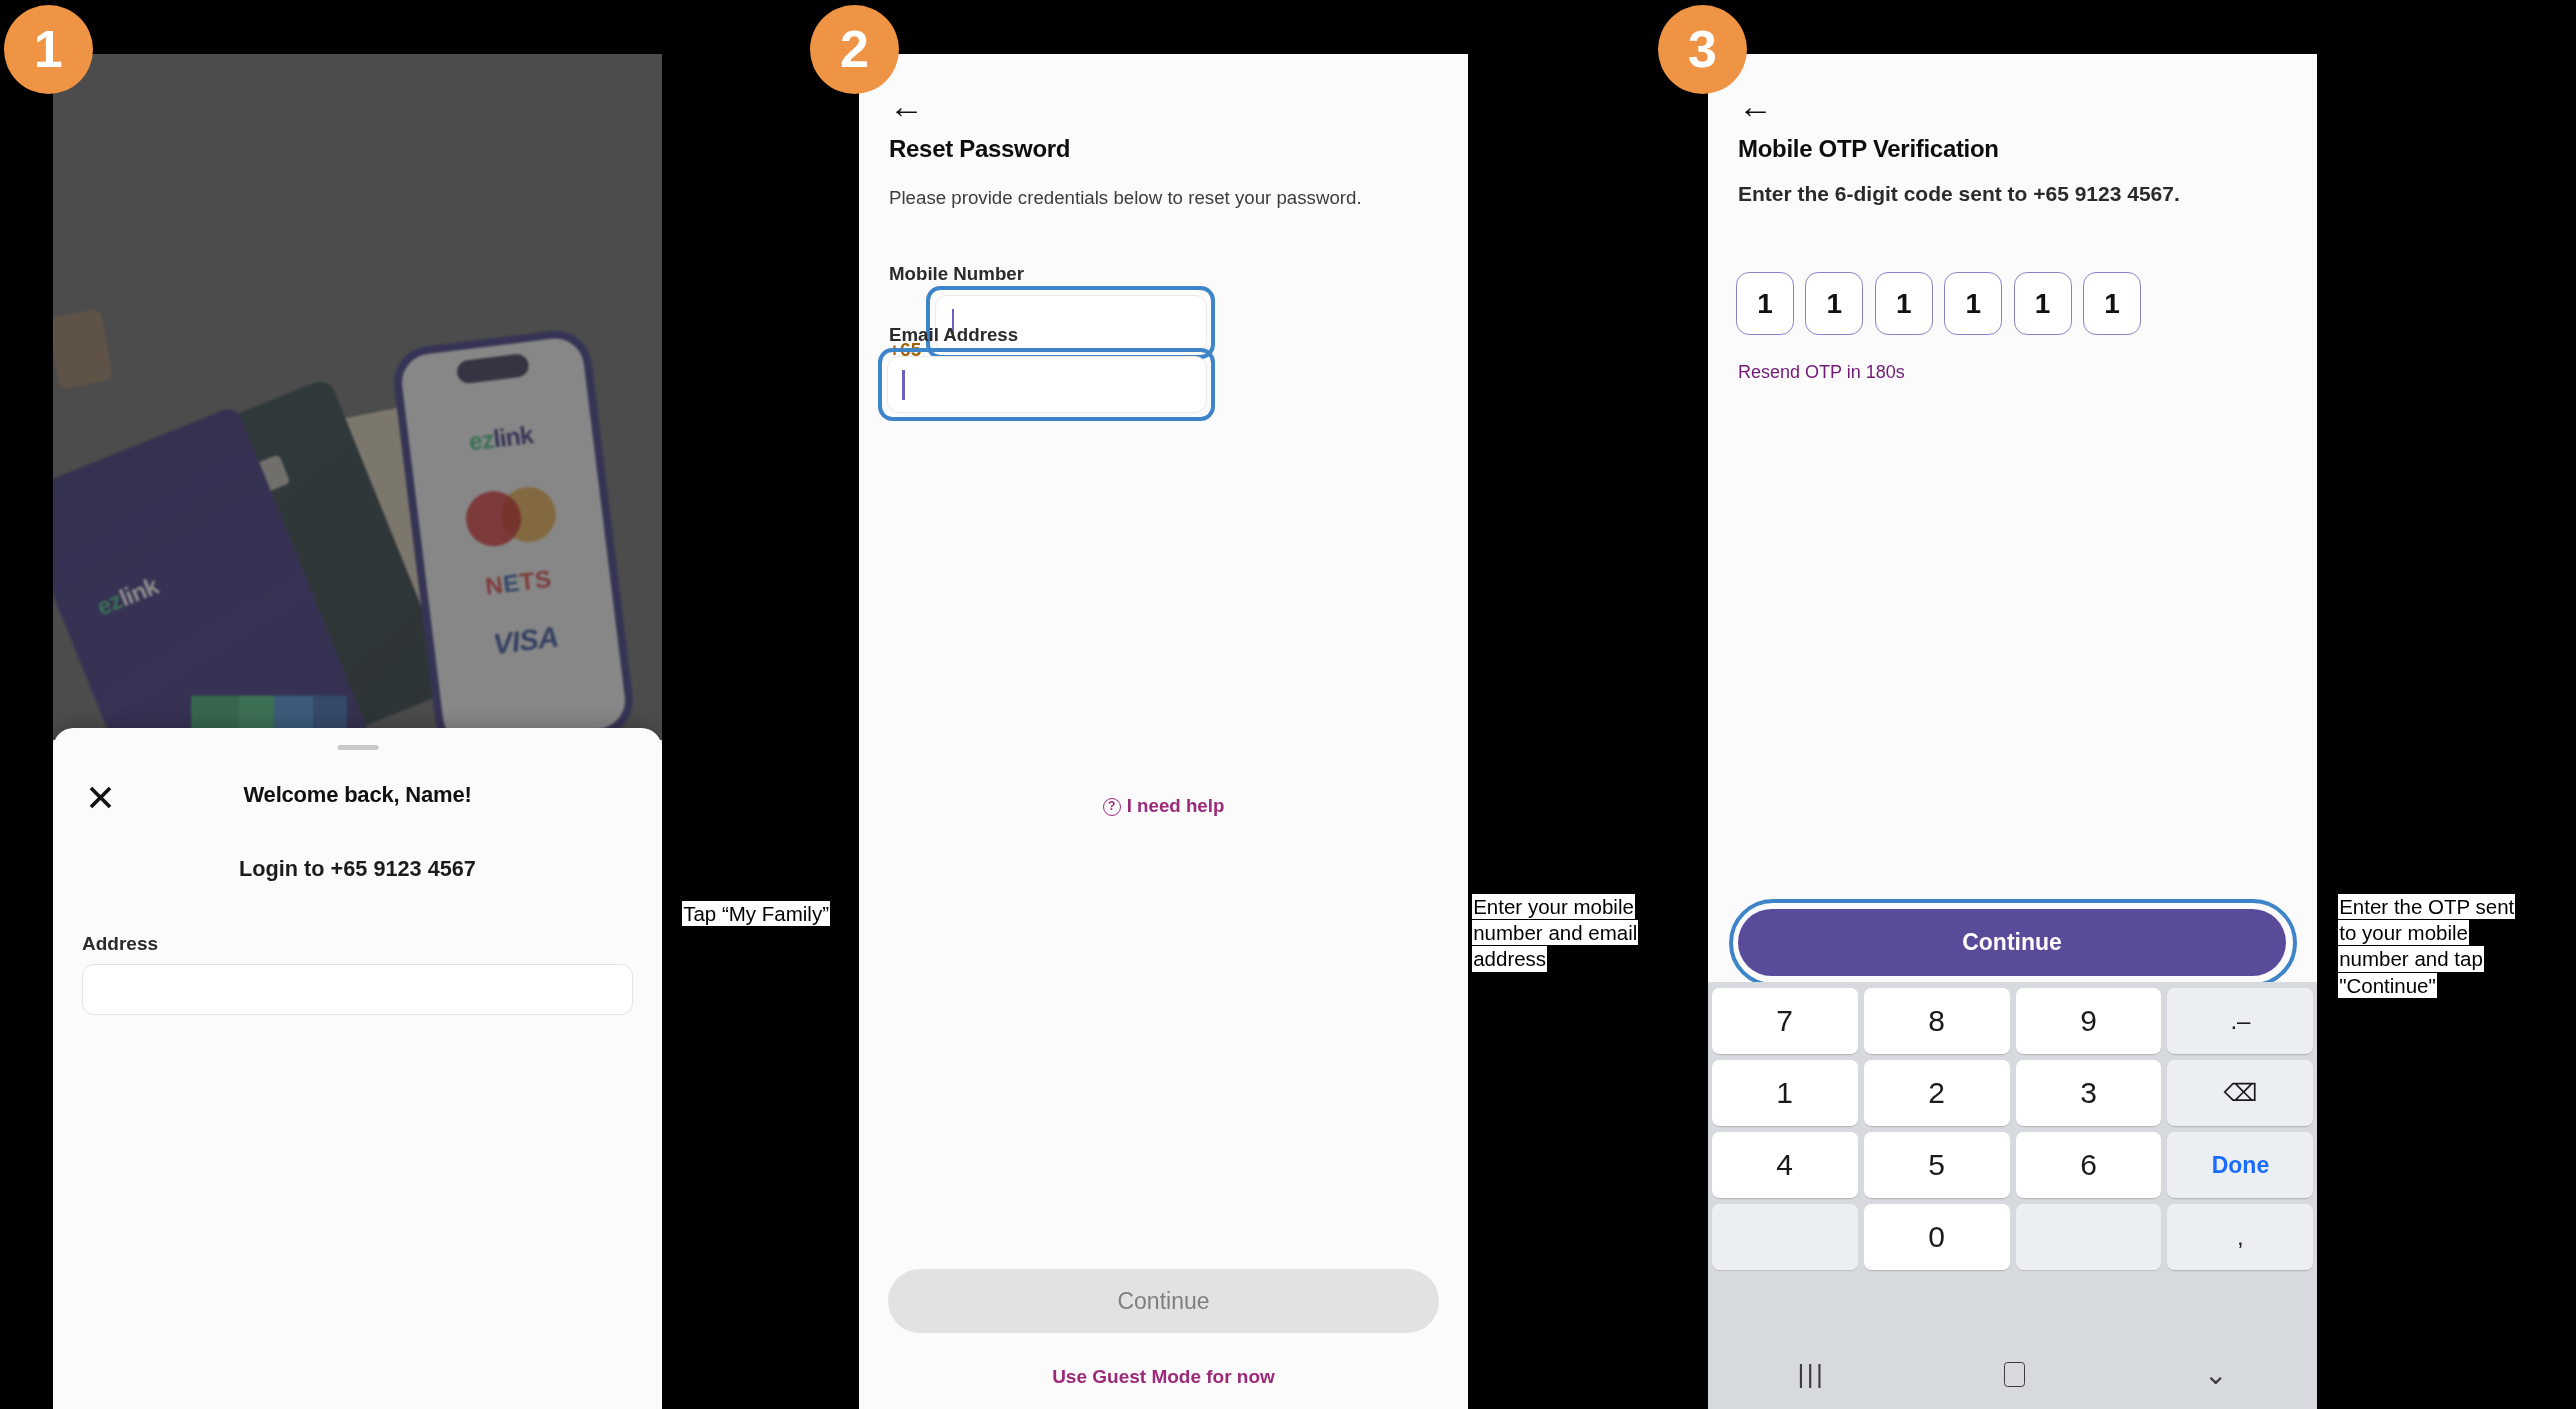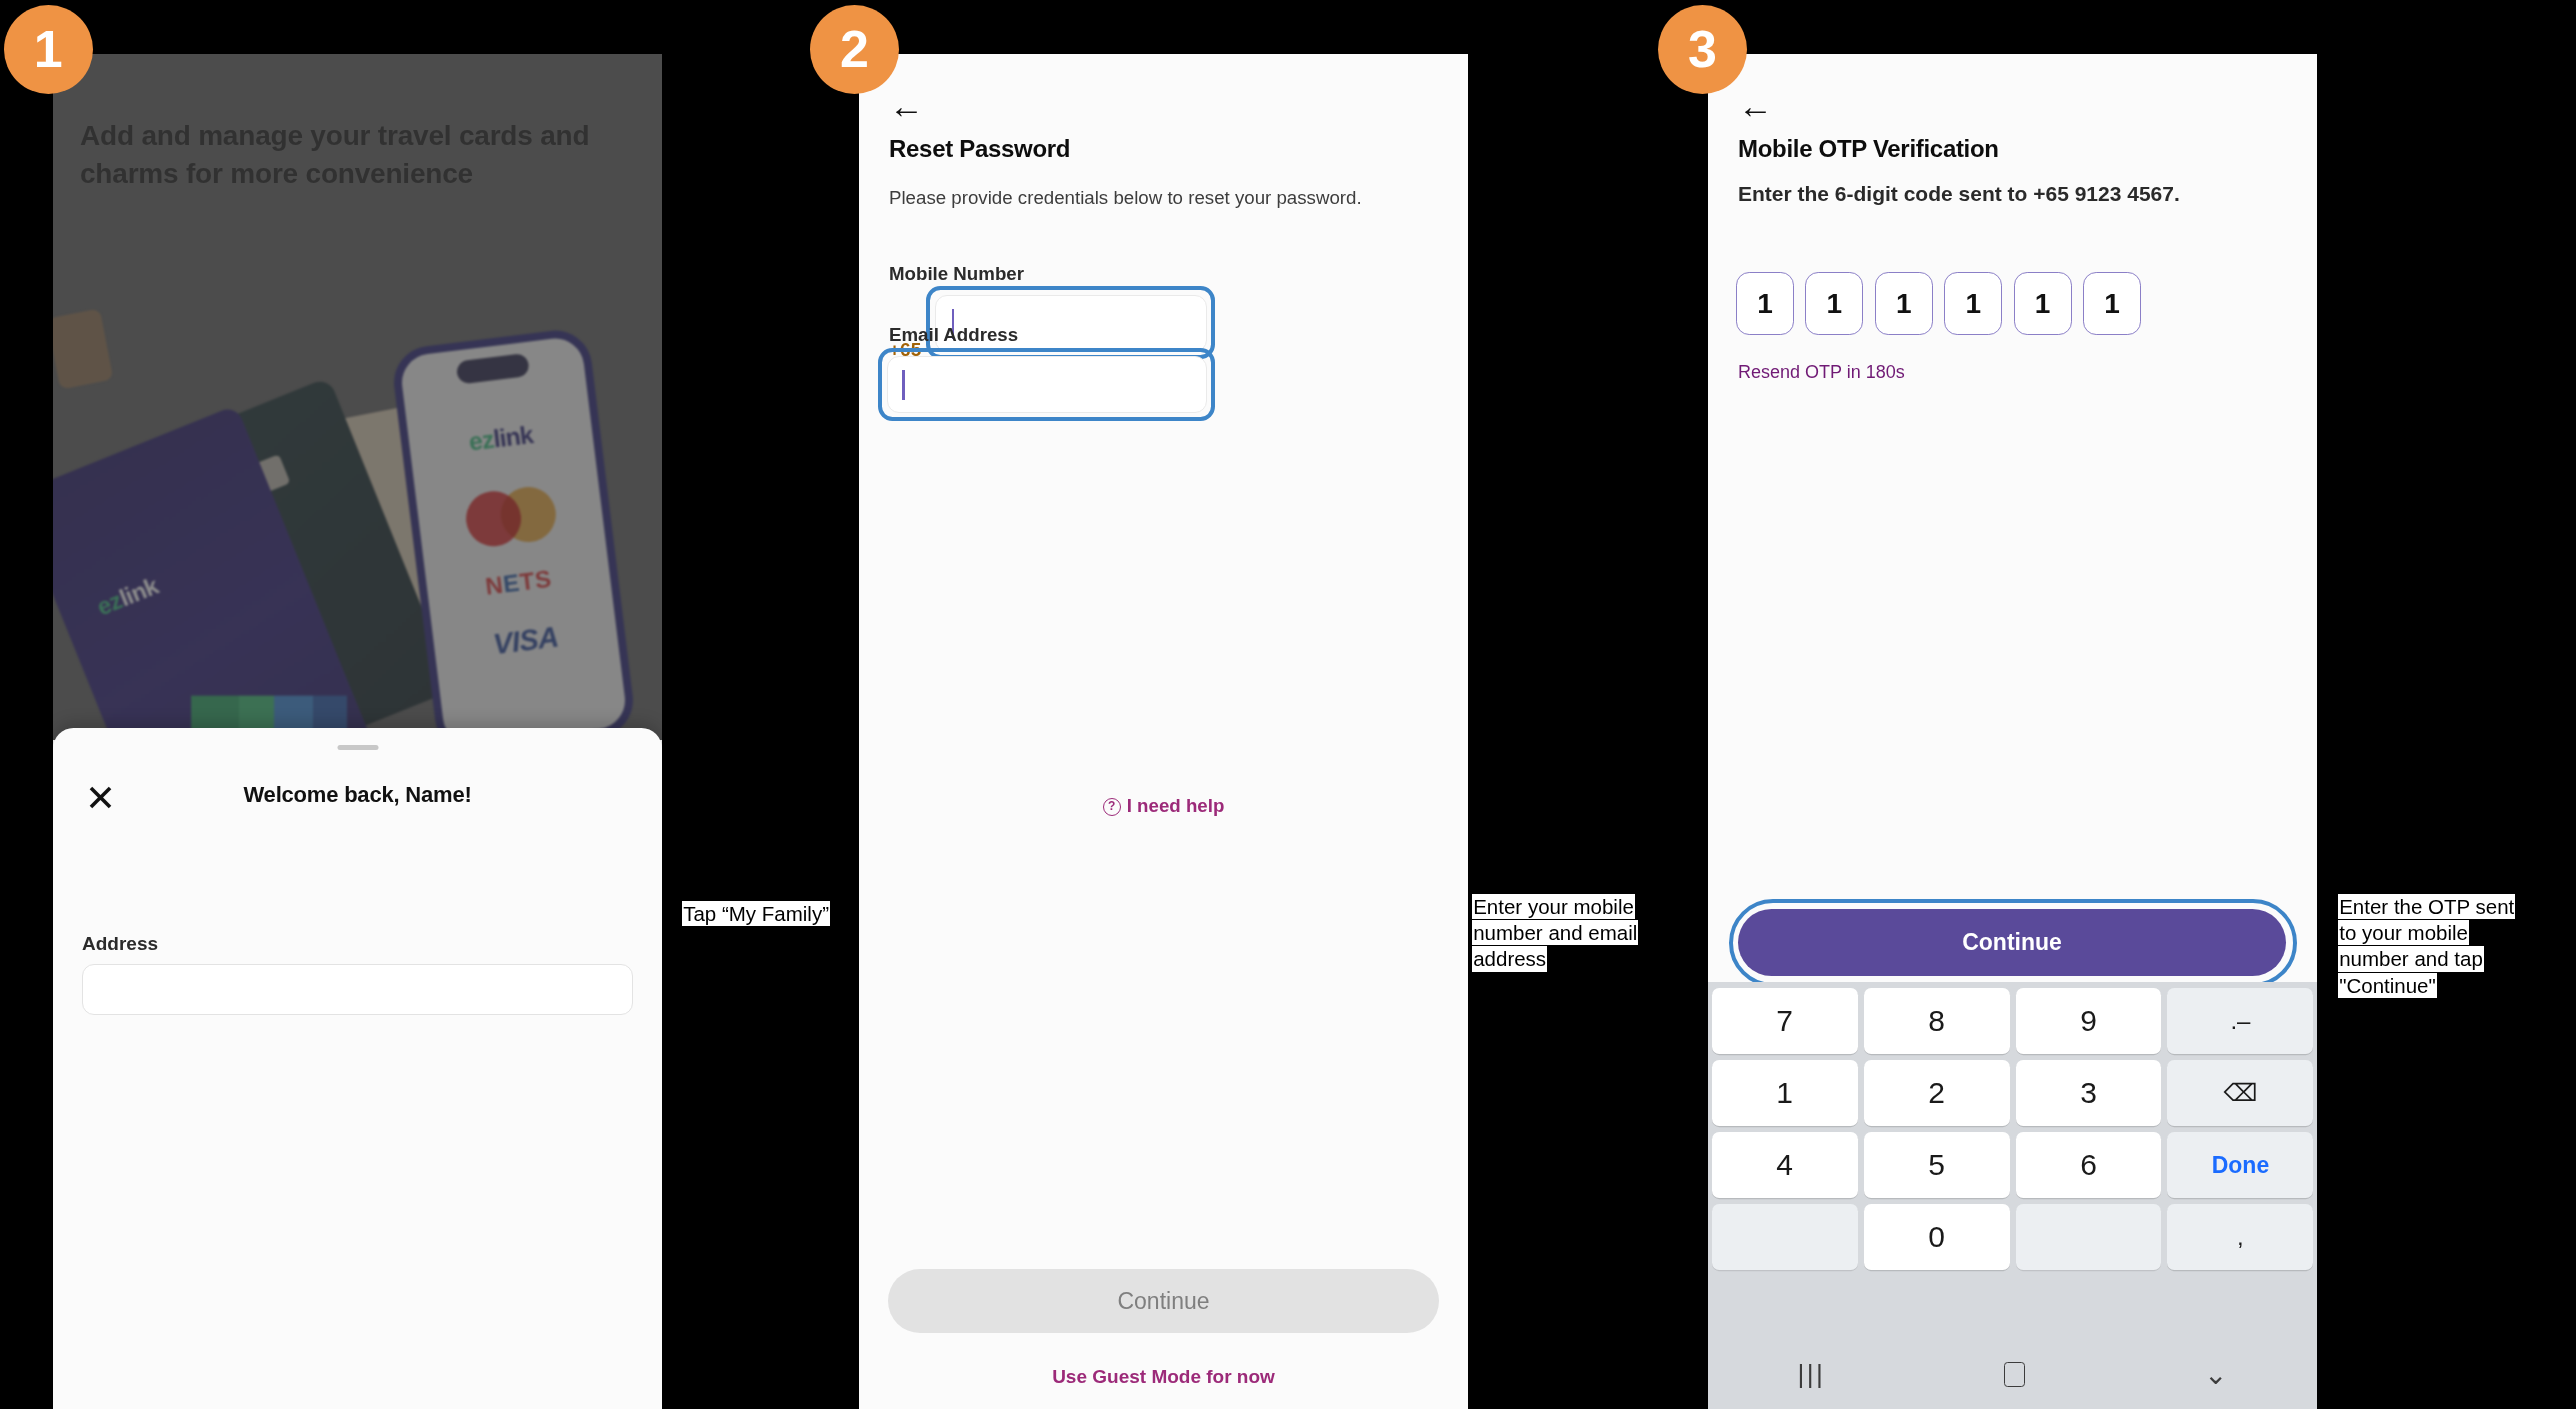--- a/index.html
+++ b/index.html
@@ -264,21 +264,20 @@
   #anno3 { left: 2338px; top: 894px; width: 195px; }
 </style>
 </head>
 <body>
 
 <div class="stage">
 
   <div class="panel" id="panel1">
 
     <div class="p1-hero">
-      <div class="p1-hero-title">Add and manage your travel cards and charms for more convenience</div>
 
       <div class="photo">
         <div class="card card-back"></div>
         <div class="card-face"></div>
         <div class="card card-dark"></div>
         <div class="card-chip"></div>
         <div class="card card-blue">
           <div class="stripe"></div>
           <div class="ez"><span class="g">ez</span>link</div>
         </div>
@@ -295,20 +294,21 @@
       </div>
       <div class="hero-scrim"></div>
     </div>
 
     <div class="sheet">
       <div class="grabber"></div>
       <div class="sheet-head">
         <div class="close-x">✕</div>
         <div class="sheet-title">Welcome back, Name!</div>
       </div>
+      <div class="login-to">Login to +65 9123 4567</div>
 
       <div class="fld-label" id="pwLabel">Address</div>
       <input class="pw-input" type="password" placeholder="" style="">
 
     </div>
   </div>
 
   <div class="panel" id="panel2">
     <div class="back-arrow">←</div>
     <div class="scr-title">Reset Password</div>

